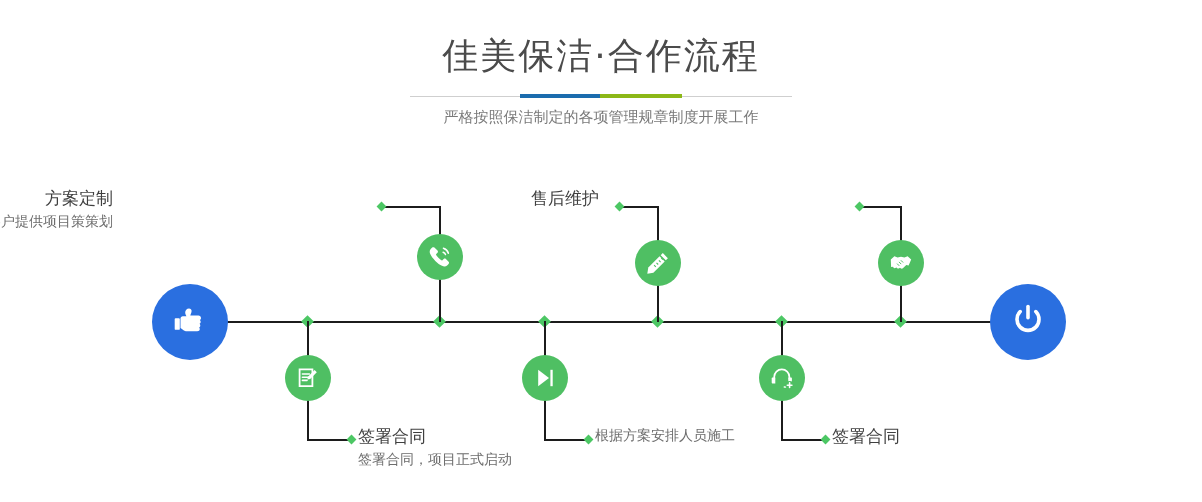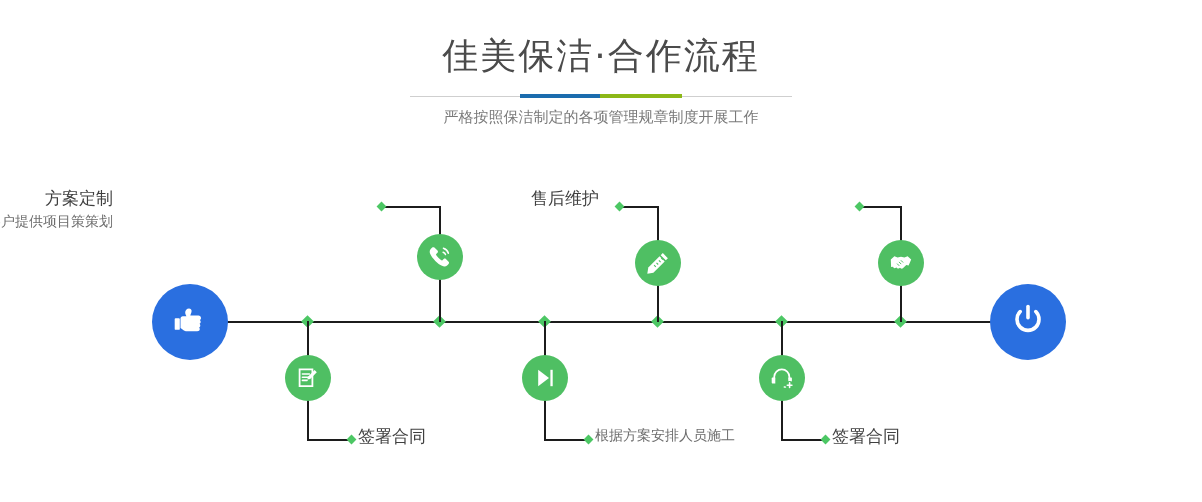--- a/index.html
+++ b/index.html
@@ -223,20 +223,21 @@
       <span>
         <svg width="26" height="26" viewBox="0 0 26 26">
           <path fill="none" stroke="#ffffff" stroke-width="1.8" d="M4.6 4.4h12.8v16.8H4.6z"></path>
           <path fill="none" stroke="#ffffff" stroke-width="1.6" stroke-linecap="round" d="M7.4 9h7M7.4 12.2h7M7.4 15.4h4.6"></path>
           <path fill="#ffffff" d="M19.6 5.1l2.2 2.2-6.6 6.6-2.9.7.7-2.9 6.6-6.6z"></path>
         </svg>
       </span>
     </div>
     <div class="label down" style="left:50px;top:424px">
       <div class="t">签署合同</div>
+      <div class="d">签署合同，项目正式启动</div>
     </div>
   </div>
 
   <div class="node" style="left:658px">
     <div class="diamond axis-dot"></div>
     <div class="vline" style="top:206px;height:116px"></div>
     <div class="hline" style="left:-38px;top:206px;width:39px"></div>
     <div class="diamond label-dot" style="left:-42px;top:203px"></div>
     <div class="icon-circle" style="top:240px">
       <span>

